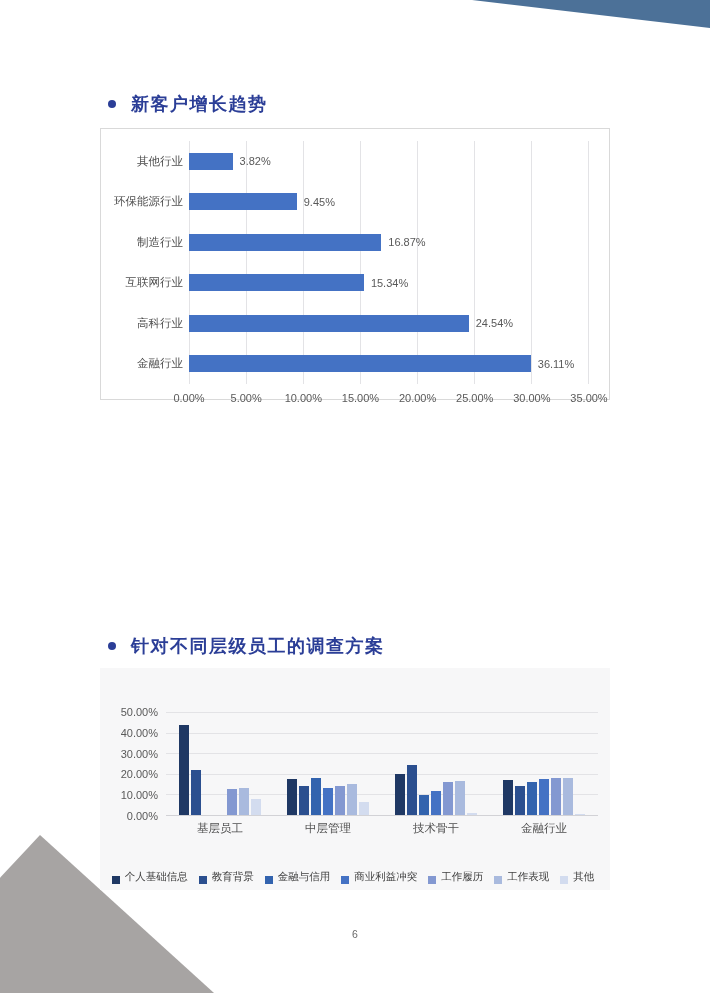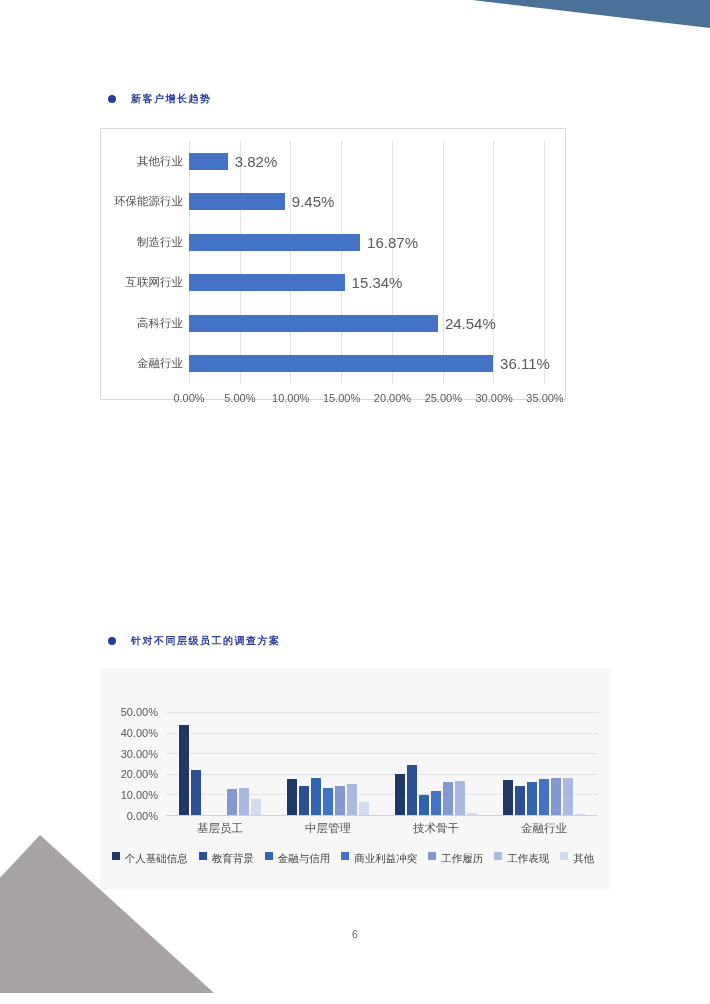--- a/index.html
+++ b/index.html
@@ -9,59 +9,59 @@
   
   .deco-top{ position:absolute; left:472px; top:0; width:238px; height:28px;
     background:var(--deco_top,#4c7198); clip-path:polygon(0 0,100% 0,100% 100%); }
   .deco-bottom{ position:absolute; left:0; top:835px; width:214px; height:158px;
     background:var(--deco_bottom,#a7a4a3); clip-path:polygon(18.7% 0,100% 100%,0 100%,0 27%); }
 
   
   .section-heading{ position:absolute; left:108px; display:flex; align-items:center; }
   .section-heading .bullet{ width:8px; height:8px; border-radius:50%;
     background:var(--heading,#2b3e97); margin-right:15px; flex:0 0 auto; }
-  .section-heading .heading-text{ font-size:10px; font-weight:bold;
+  .section-heading .heading-text{ font-size:18px; font-weight:bold;
     color:var(--heading,#2b3e97); letter-spacing:1.5px; }
   .s1{ top:92px; } .s2{ top:634px;justify-content:flex-end; }
 
   
-  .card1{ position:absolute; left:100px; top:128px; width:466px; height:272px;
+  .card1{ position:absolute; left:100px; top:128px; width:510px; height:272px;
     background:#fff; border:1px solid var(--card_border,#d9d9d9); padding:12px 20px 0 10px; }
   .hchart{ display:flex; height:100%; }
   .hlabels{ width:72px; margin-right:6px; display:flex; flex-direction:column; }
   .h-cat{ height:40.5px; display:flex; align-items:center; justify-content:flex-end;
     font-size:11.5px; color:#4f4f4f; white-space:nowrap; }
   .hplot-wrap{ flex:1; display:flex; flex-direction:column; }
   .hplot{ height:243px; position:relative;
     background-image:repeating-linear-gradient(to right, var(--grid,#e3e3e6) 0 1px, transparent 1px 14.2857%);
     border-right:1px solid var(--grid,#e3e3e6); }
   .h-row{ height:40.5px; display:flex; align-items:center; }
   .h-bar{ height:17px; flex:0 0 auto; }
-  .h-val{ font-size:15px; color:var(--axis_text,#595959); margin-left:7px; white-space:nowrap; }
+  .h-val{ font-size:11px; color:var(--axis_text,#595959); margin-left:7px; white-space:nowrap; }
   .hxaxis{ position:relative; height:26px; }
   .x-tick{ position:absolute; top:8px; transform:translateX(-50%); font-size:11px;
     color:var(--axis_text,#595959); white-space:nowrap; }
 
   
   .card2{ position:absolute; left:100px; top:668px; width:510px; height:222px;
     background:var(--card2_bg,#f7f7f8); padding:44px 12px 0 8px; }
   .vchart{ display:flex; }
   .vaxis-labels{ width:58px; position:relative; height:104px; flex:0 0 auto; }
   .y-tick{ position:absolute; right:8px; transform:translateY(-50%); font-size:11px;
     color:var(--axis_text,#595959); white-space:nowrap; }
   .vplot{ flex:1; height:104px; display:flex; align-items:flex-end;
     background-image:repeating-linear-gradient(to bottom, var(--grid,#e3e3e6) 0 1px, transparent 1px 20%);
     border-bottom:1px solid #d2d2d6; }
   .v-group{ flex:1; height:100%; display:flex; align-items:flex-end; justify-content:center; gap:2px; }
   .v-bar{ width:10px; flex:0 0 auto; }
   .vcats{ margin-left:58px; display:flex; margin-top:5px; }
   .v-cat{ flex:1; text-align:center; font-size:11.5px; color:#4f4f4f; }
 
   .legend{ margin-top:16px; display:flex; justify-content:center; align-items:center; gap:11px; }
-  .lg-item{ display:inline-flex; align-items:flex-start; white-space:nowrap; }
+  .lg-item{ display:inline-flex; align-items:flex-end; white-space:nowrap;margin-top:18px; }
   .lg-swatch{ width:8px; height:8px; display:inline-block; margin-right:5px; }
   .lg-label{ font-size:10.5px; color:#404040; }
 
   
   .para{ position:absolute; left:100px; top:404px; width:512px; font-size:13.5px;
     line-height:38px; color:var(--body_text,#3d3d3d); text-align:justify;
     text-indent:2em; letter-spacing:0.3px; }
 
   .pagenum{ position:absolute; left:0; right:0; top:928px; text-align:center;
     font-size:10.5px; color:#6a6a6a; }

